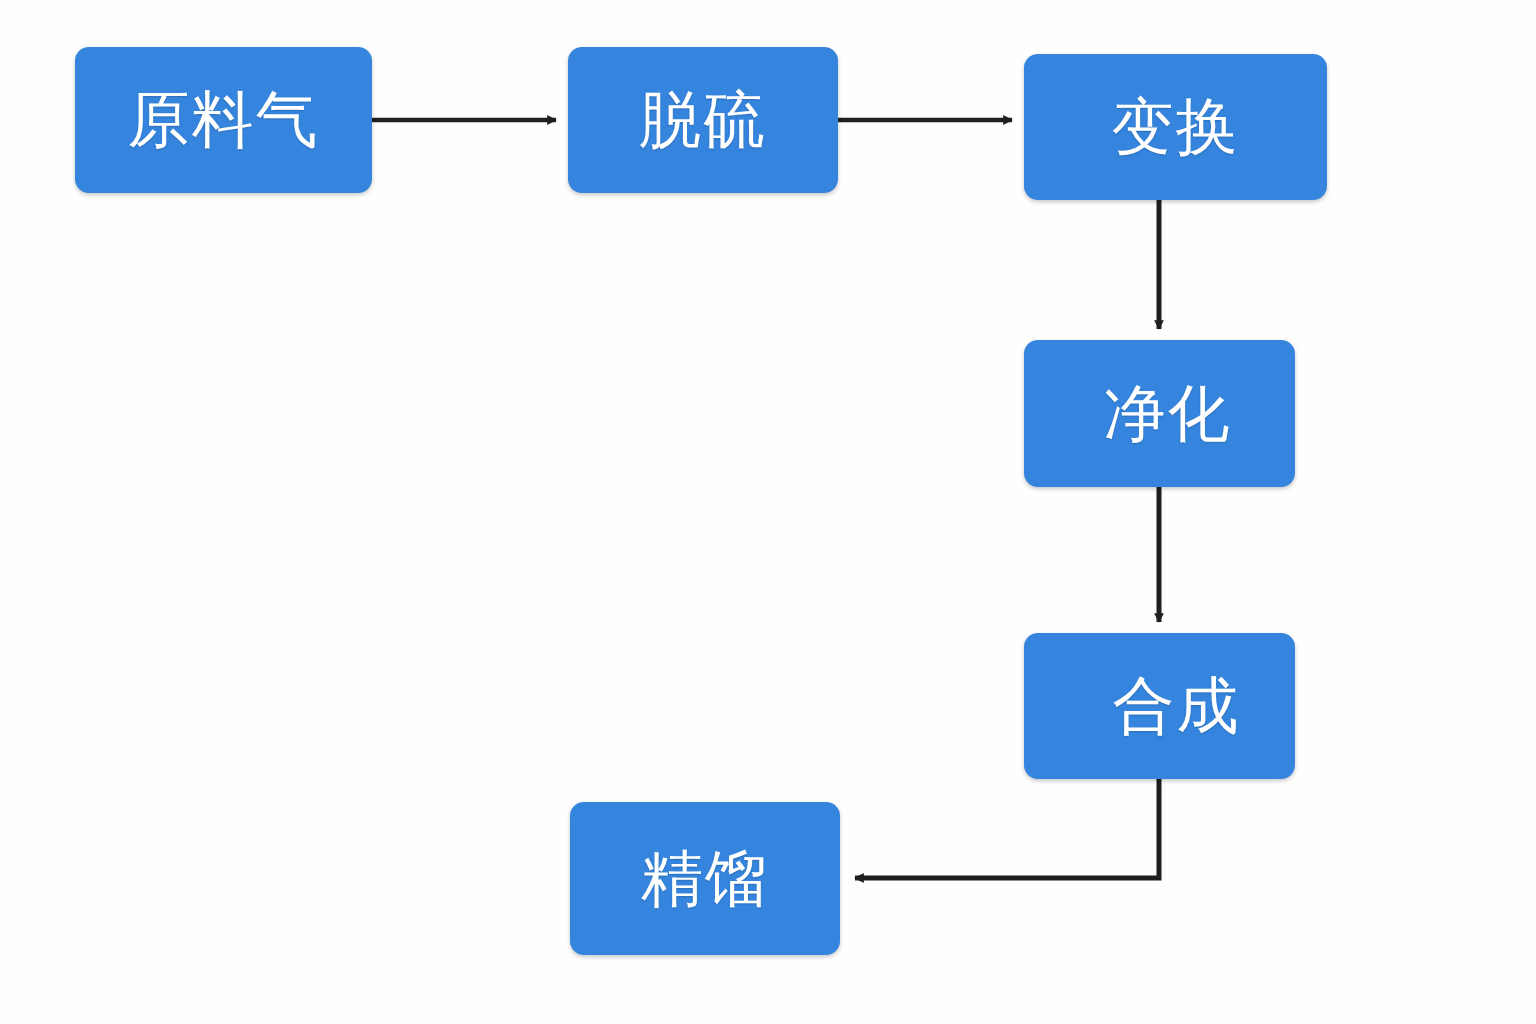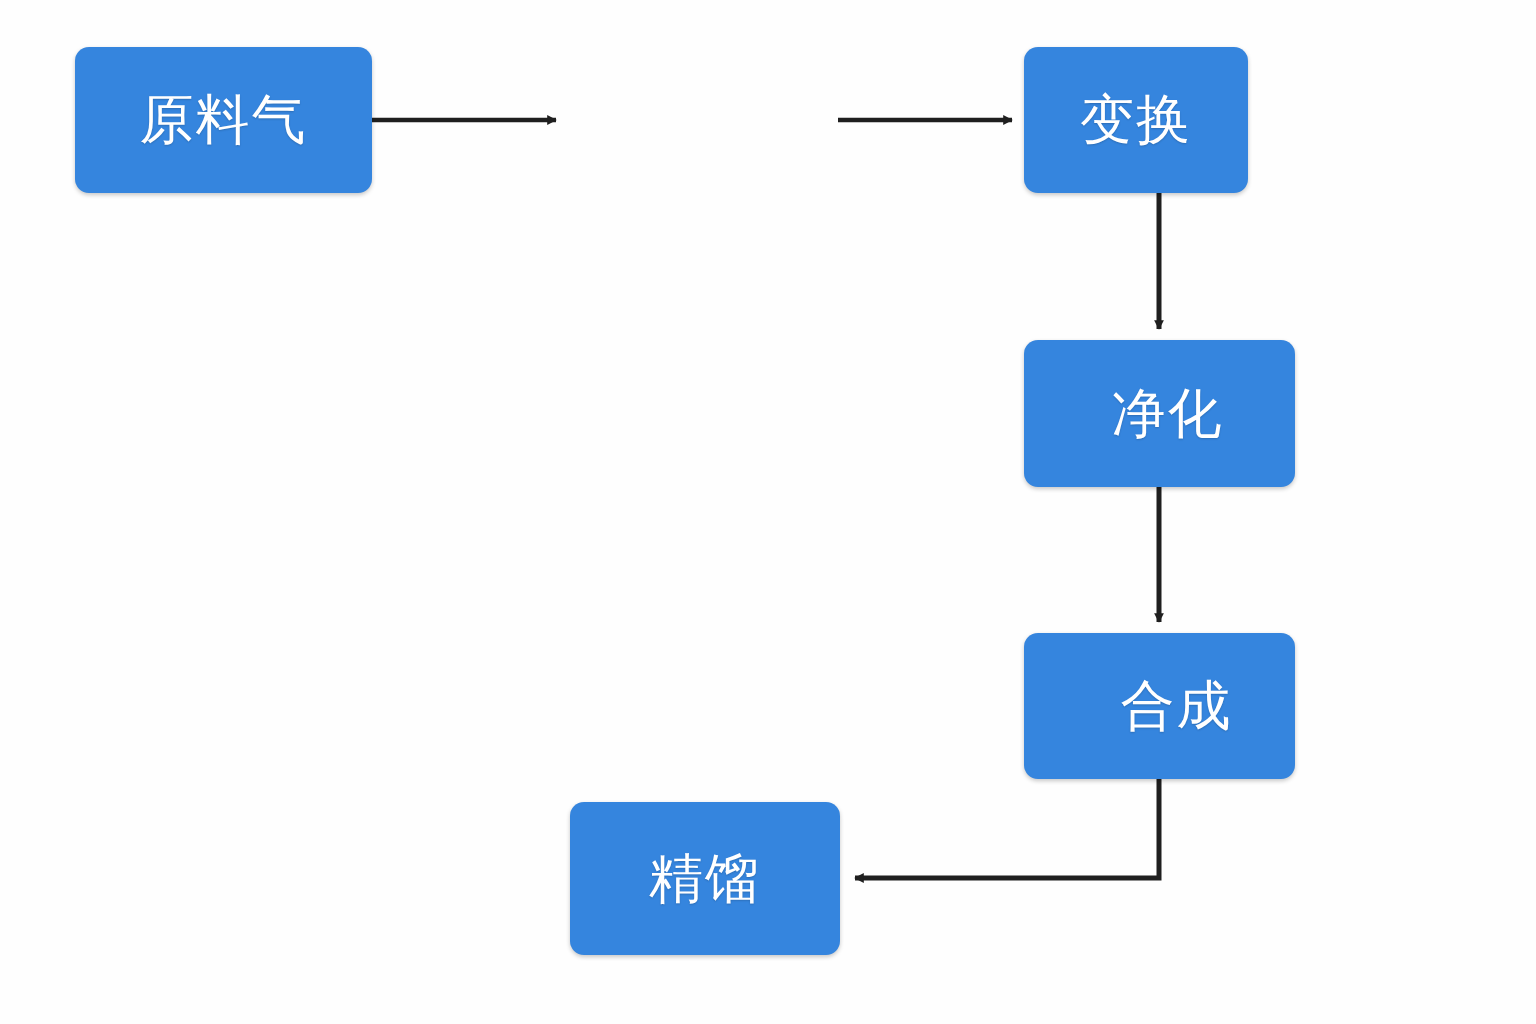--- a/index.html
+++ b/index.html
@@ -41,32 +41,32 @@
     border-radius: 14px;
     display: flex;
     align-items: center;
     justify-content: center;
     box-shadow: 0 2px 4px rgba(0,0,0,0.22);
     -webkit-user-select: none;
     user-select: none;
   }
   .node-label {
     color: #ffffff;
-    font-size: 54px;
+    font-size: 62px;
     line-height: 1;
     letter-spacing: 2px;
     font-weight: 400;
     text-shadow: 0 1px 2px rgba(0,0,0,0.18);
     white-space: nowrap;
     font-family: "DejaVu Sans", "Liberation Sans", sans-serif;
   }
   
   #node-raw-gas      { left: 75px;   top: 47px;  width: 297px; height: 146px; }
   #node-desulf       { left: 568px;  top: 47px;  width: 270px; height: 146px; }
-  #node-shift        { left: 1024px; top: 47px;  width: 224px; height: 146px; }
+  #node-shift        { left: 1024px; top: 54px;  width: 303px; height: 146px; }
   #node-purify       { left: 1024px; top: 340px; width: 271px; height: 147px; padding-left: 16px; }
   #node-synthesis    { left: 1024px; top: 633px; width: 271px; height: 146px; padding-left: 34px; }
   #node-distillation { left: 570px;  top: 802px; width: 270px; height: 153px; text-align: right; }
 </style>
 </head>
 <body>
 
 <div id="canvas">
 
   <svg id="edge-layer" viewBox="0 0 1536 1024" width="1536" height="1024" xmlns="http://www.w3.org/2000/svg">
@@ -100,20 +100,23 @@
 
     <g>
       <path d="M 1159 779 L 1159 878 L 855 878" fill="none" stroke="#1f1f1f" stroke-width="5" stroke-linejoin="miter" marker-end="url(#arrow-left)"></path>
     </g>
   </svg>
 
   <div class="node" id="node-raw-gas">
     <span class="node-label">原料气</span>
   </div>
 
+  <div class="node" id="node-desulf">
+    <span class="node-label">脱硫</span>
+  </div>
 
   <div class="node" id="node-shift">
     <span class="node-label">变换</span>
   </div>
 
   <div class="node" id="node-purify">
     <span class="node-label">净化</span>
   </div>
 
   <div class="node" id="node-synthesis">

